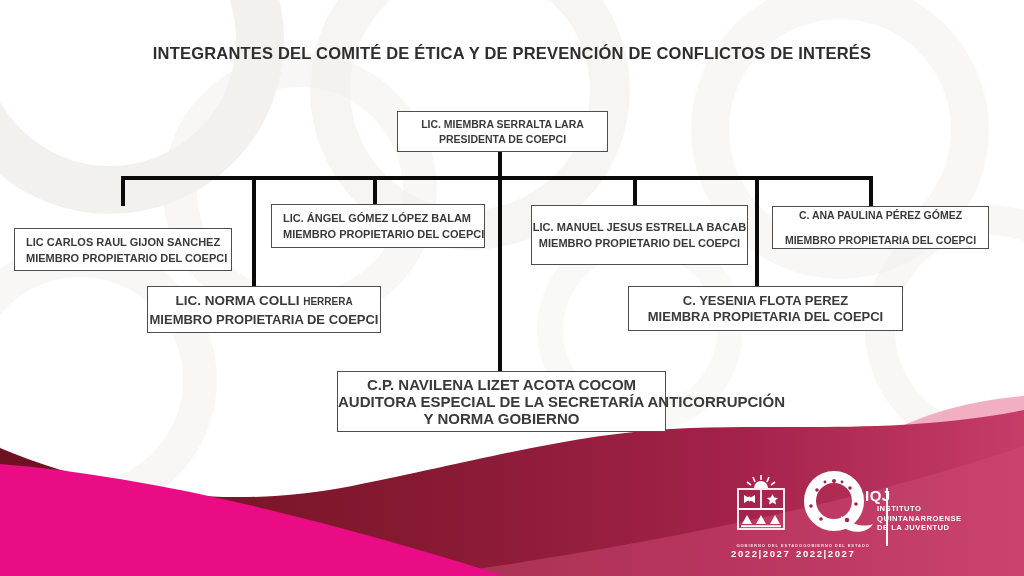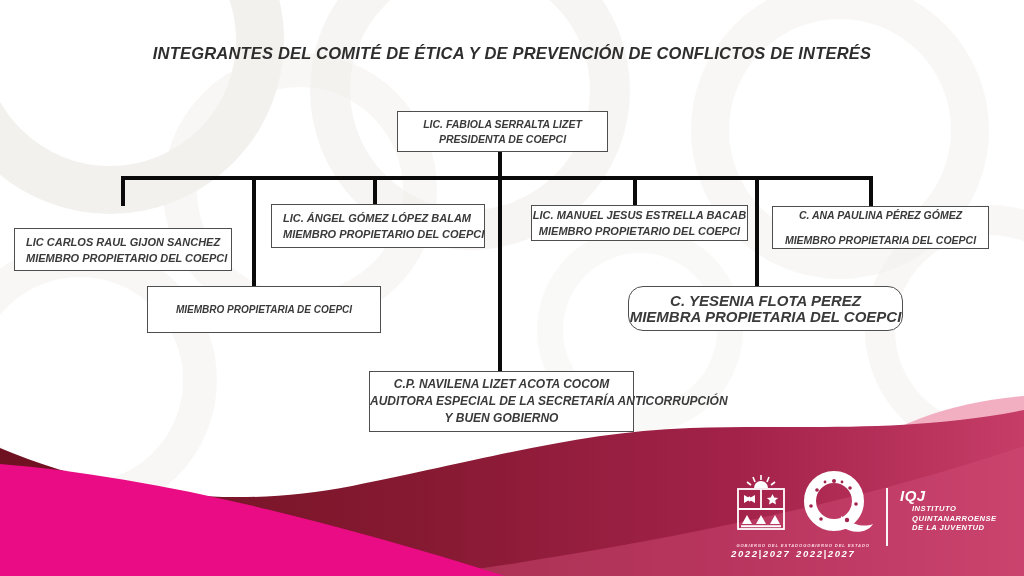--- a/index.html
+++ b/index.html
@@ -1,19 +1,19 @@
 <!DOCTYPE html>
 <html><head>
 <meta charset="utf-8">
 <style>
   html,body{margin:0;padding:0;}
   body{font-family:"Liberation Sans", sans-serif;}
   #stage{
     position:relative;width:1024px;height:576px;background:#ffffff;
-    overflow:hidden;font-weight:700;font-style:italic;
+    overflow:hidden;font-weight:700;
   }
   svg.layer{position:absolute;left:0;top:0;pointer-events:none;}
   
   .obox{
     position:absolute;background:#ffffff;border:1.6px solid #4e4e4e;
     box-sizing:border-box;display:flex;flex-direction:column;justify-content:center;
     color:#3a3a3a;font-weight:700;z-index:5;
   }
   .obox .ln{white-space:nowrap;}
   .center{text-align:center;}
@@ -28,21 +28,21 @@
   .logoCap{
     font-size:5px;letter-spacing:1.1px;text-align:center;white-space:nowrap;
     color:#ffd9e6;transform:scale(.82);transform-origin:center;
   }
   .logoYears{
     font-size:9.5px;letter-spacing:1.6px;text-align:left;white-space:nowrap;color:#fff;
   }
   #govLogo{position:absolute;left:731px;top:474px;width:60px;z-index:8;text-align:center;}
   #qLogo{position:absolute;left:796px;top:470px;width:80px;z-index:8;text-align:center;}
   #footerDivider{position:absolute;left:886px;top:488px;width:2px;height:58px;background:#ffffff;opacity:.95;z-index:8;}
-  #iqjBlock{position:absolute;left:900px;top:487px;z-index:8;color:#fff;}
+  #iqjBlock{position:absolute;left:865px;top:487px;z-index:8;color:#fff;}
   #iqjBlock .acr{font-size:15px;letter-spacing:.5px;line-height:17px;}
   #iqjBlock .sub{font-size:7.6px;letter-spacing:.5px;line-height:9.6px;padding-left:12px;}
 </style>
 </head>
 <body>
 
 <div id="stage">
 
   <svg class="layer" width="1024" height="576" viewBox="0 0 1024 576">
     <g fill="none" stroke="#f2f0ed" opacity="0.9">
@@ -76,57 +76,61 @@
   <div class="conn" style="left:498px;top:152px;width:4px;height:221px;"></div>
   <div class="conn" style="left:121px;top:176px;width:752px;height:4px;"></div>
   <div class="conn" style="left:121px;top:176px;width:4px;height:30px;"></div>
   <div class="conn" style="left:373px;top:176px;width:4px;height:30px;"></div>
   <div class="conn" style="left:633px;top:176px;width:4px;height:31px;"></div>
   <div class="conn" style="left:869px;top:176px;width:4px;height:32px;"></div>
   <div class="conn" style="left:252px;top:176px;width:4px;height:111px;"></div>
   <div class="conn" style="left:755px;top:176px;width:4px;height:112px;"></div>
 
   <div class="obox center" style="left:397px;top:111px;width:211px;height:41px;font-size:10.5px;line-height:15px;">
-    <div class="ln">LIC. FABIOLA SERRALTA LIZET</div>
+    <div class="ln">LIC. MIEMBRA SERRALTA LARA</div>
     <div class="ln">PRESIDENTA DE COEPCI</div>
   </div>
 
   <div class="obox leftal" style="left:14px;top:204px;width:218px;height:43px;font-size:11px;line-height:16px;margin-top:24px;">
     <div class="ln">LIC CARLOS RAUL GIJON SANCHEZ</div>
     <div class="ln">MIEMBRO PROPIETARIO DEL COEPCI</div>
   </div>
 
   <div class="obox leftal" style="left:271px;top:204px;width:214px;height:44px;font-size:11px;line-height:16px;">
     <div class="ln">LIC. ÁNGEL GÓMEZ LÓPEZ BALAM</div>
     <div class="ln">MIEMBRO PROPIETARIO DEL COEPCI</div>
   </div>
 
-  <div class="obox center" style="left:531px;top:205px;width:217px;height:36px;font-size:11px;line-height:16px;">
+  <div class="obox center" style="left:531px;top:205px;width:217px;height:60px;font-size:11px;line-height:16px;">
     <div class="ln">LIC. MANUEL JESUS ESTRELLA BACAB</div>
     <div class="ln">MIEMBRO PROPIETARIO DEL COEPCI</div>
   </div>
 
   <div class="obox center" style="left:772px;top:206px;width:217px;height:43px;font-size:10.5px;line-height:16px;justify-content:space-between;">
     <div class="ln">C. ANA PAULINA PÉREZ GÓMEZ</div>
     <div class="ln">MIEMBRO PROPIETARIA DEL COEPCI</div>
   </div>
 
   <div class="obox center" style="left:147px;top:286px;width:234px;height:47px;">
-    <div class="ln" style="font-size:10px;line-height:17px;">MIEMBRO PROPIETARIA DE COEPCI</div>
+    <div class="ln" style="font-size:13.5px;line-height:18px;">
+      <span>LIC. NORMA COLLI</span>
+      <span style="font-size:10px;">HERRERA</span>
+    </div>
+    <div class="ln" style="font-size:13px;line-height:17px;">MIEMBRO PROPIETARIA DE COEPCI</div>
   </div>
 
-  <div class="obox center" style="left:628px;top:286px;width:275px;height:45px;font-size:15px;line-height:16px;border-radius:15px;">
+  <div class="obox center" style="left:628px;top:286px;width:275px;height:45px;font-size:13px;line-height:16px;">
     <div class="ln">C. YESENIA FLOTA PEREZ</div>
     <div class="ln">MIEMBRA PROPIETARIA DEL COEPCI</div>
   </div>
 
-  <div class="obox center" style="left:337px;top:371px;width:265px;height:61px;font-size:12px;line-height:17px;margin-left:32px;">
+  <div class="obox center" style="left:337px;top:371px;width:329px;height:61px;font-size:15px;line-height:17px;">
     <div class="ln">C.P. NAVILENA LIZET ACOTA COCOM</div>
     <div class="ln">AUDITORA ESPECIAL DE LA SECRETARÍA ANTICORRUPCIÓN</div>
-    <div class="ln">Y BUEN GOBIERNO</div>
+    <div class="ln">Y NORMA GOBIERNO</div>
   </div>
 
   <div id="govLogo">
     <svg width="54" height="64" viewBox="0 0 54 64">
       <g stroke="#ffffff" fill="none" stroke-width="1.8">
         <rect x="4" y="15" width="46" height="40"></rect>
         <line x1="4" y1="35" x2="50" y2="35"></line>
         <line x1="27" y1="15" x2="27" y2="35"></line>
       </g>
 

